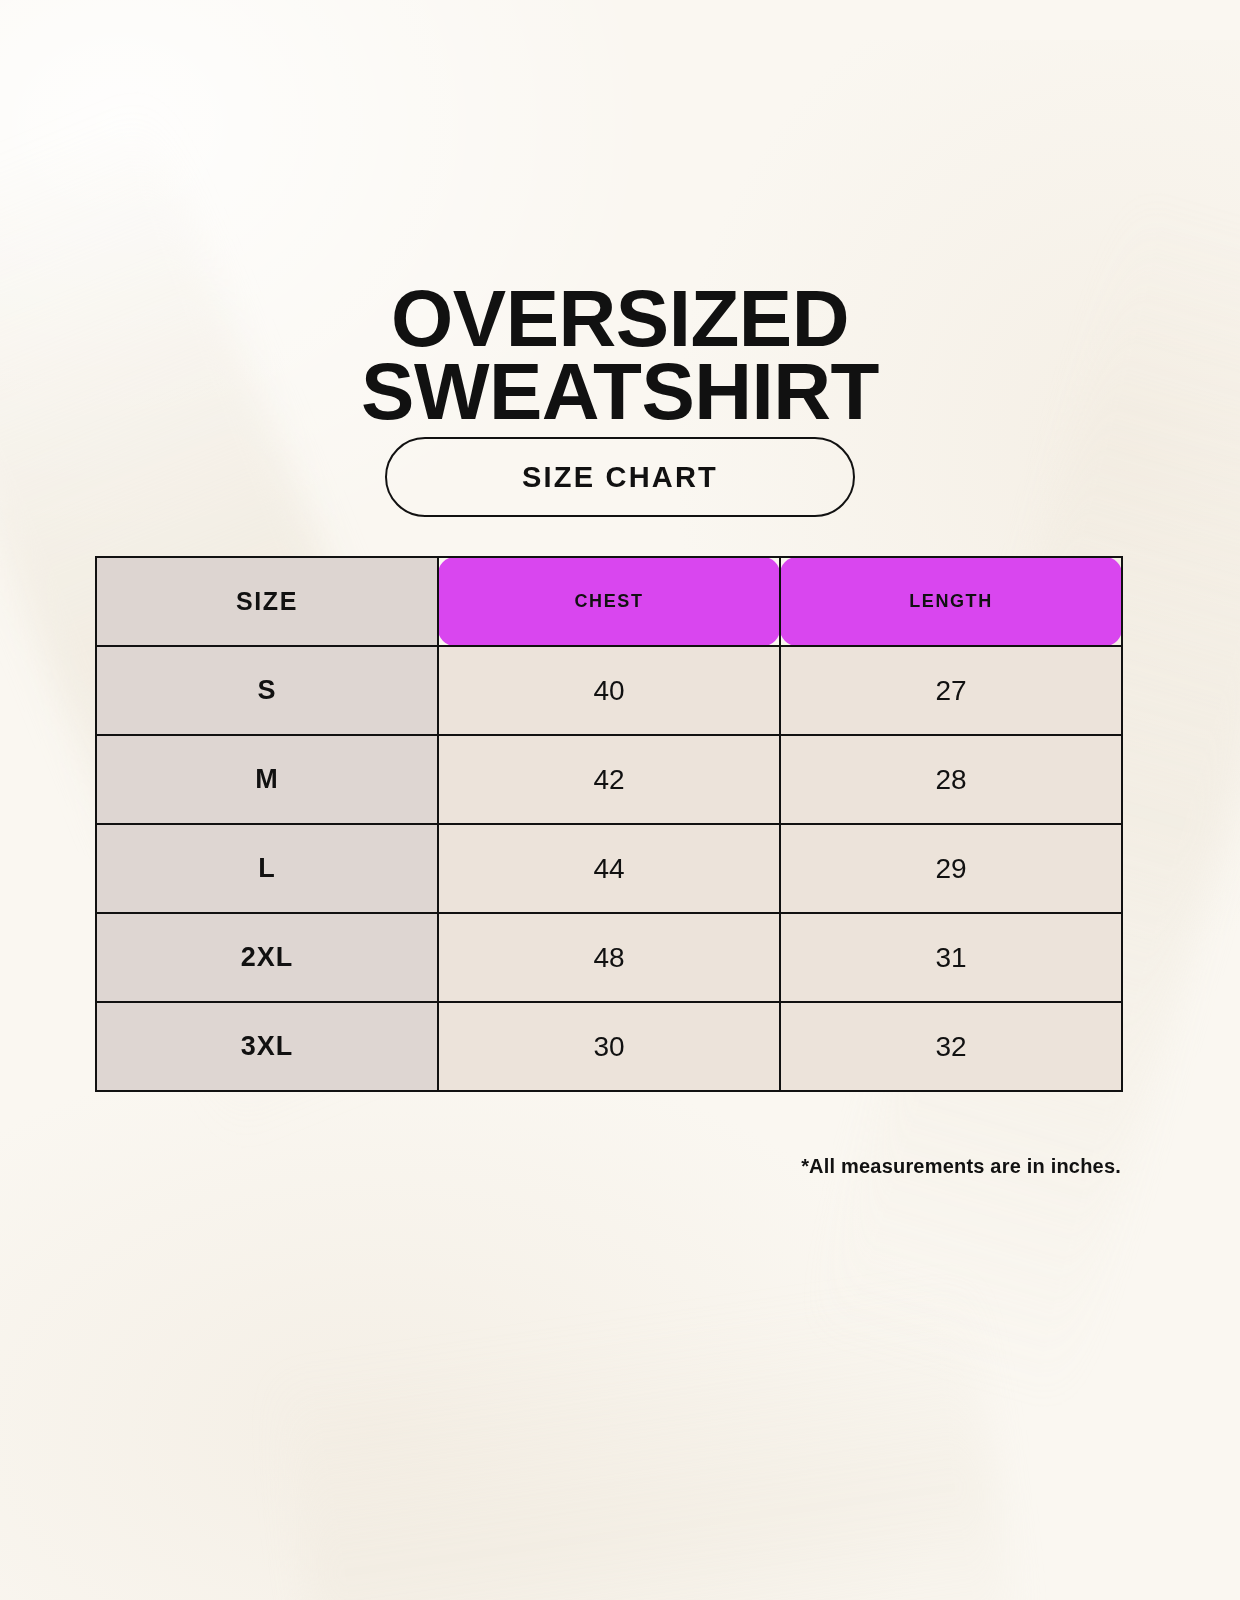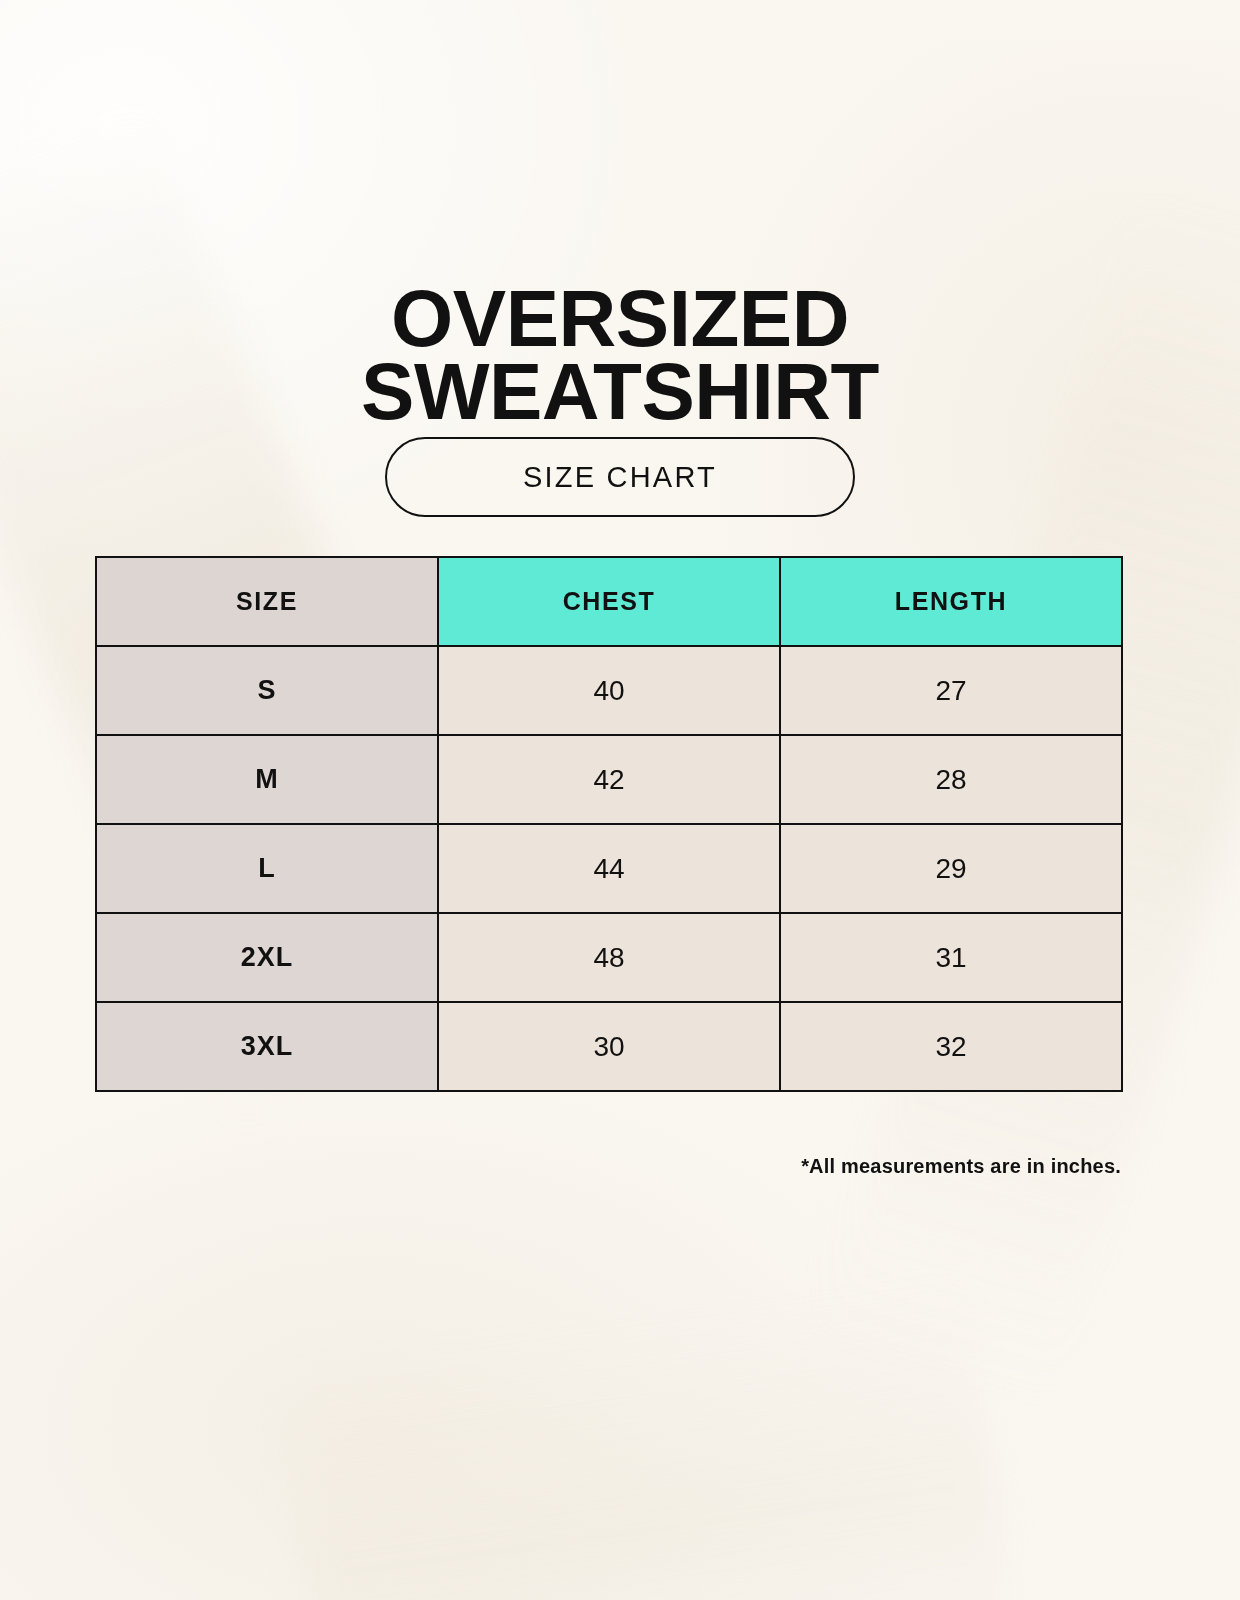--- a/index.html
+++ b/index.html
@@ -83,21 +83,21 @@
     height: 76px;
     border: 2.5px solid #111111;
     border-radius: 40px;
     display: flex;
     align-items: center;
     justify-content: center;
     background: transparent;
   }
   .pill-label {
     font-size: 29px;
-    font-weight: normal;
+    font-weight: bold;
     letter-spacing: 2.2px;
     color: #111111;
   }
 
   .table-wrap {
     position: absolute;
     left: 95px;
     top: 556px;
     width: 1206px;
   }
@@ -118,24 +118,25 @@
   col.col-chest { width: 342px; }
   col.col-length { width: 342px; }
 
   th.head-size {
     background: #ddd5d1;
     font-size: 25px;
     font-weight: bold;
     letter-spacing: 1.6px;
   }
   th.head-measure {
-    background: #5eead4;
-    font-size: 25px;
+    background: #d946ef;
+    font-size: 18px;
     font-weight: bold;
     letter-spacing: 1.6px;
+    border-radius: 17px;
   }
   td.cell-size {
     background: #ded6d2;
     font-size: 27px;
     font-weight: bold;
     letter-spacing: 1px;
   }
   td.cell-value {
     background: #ece3da;
     font-size: 28px;

